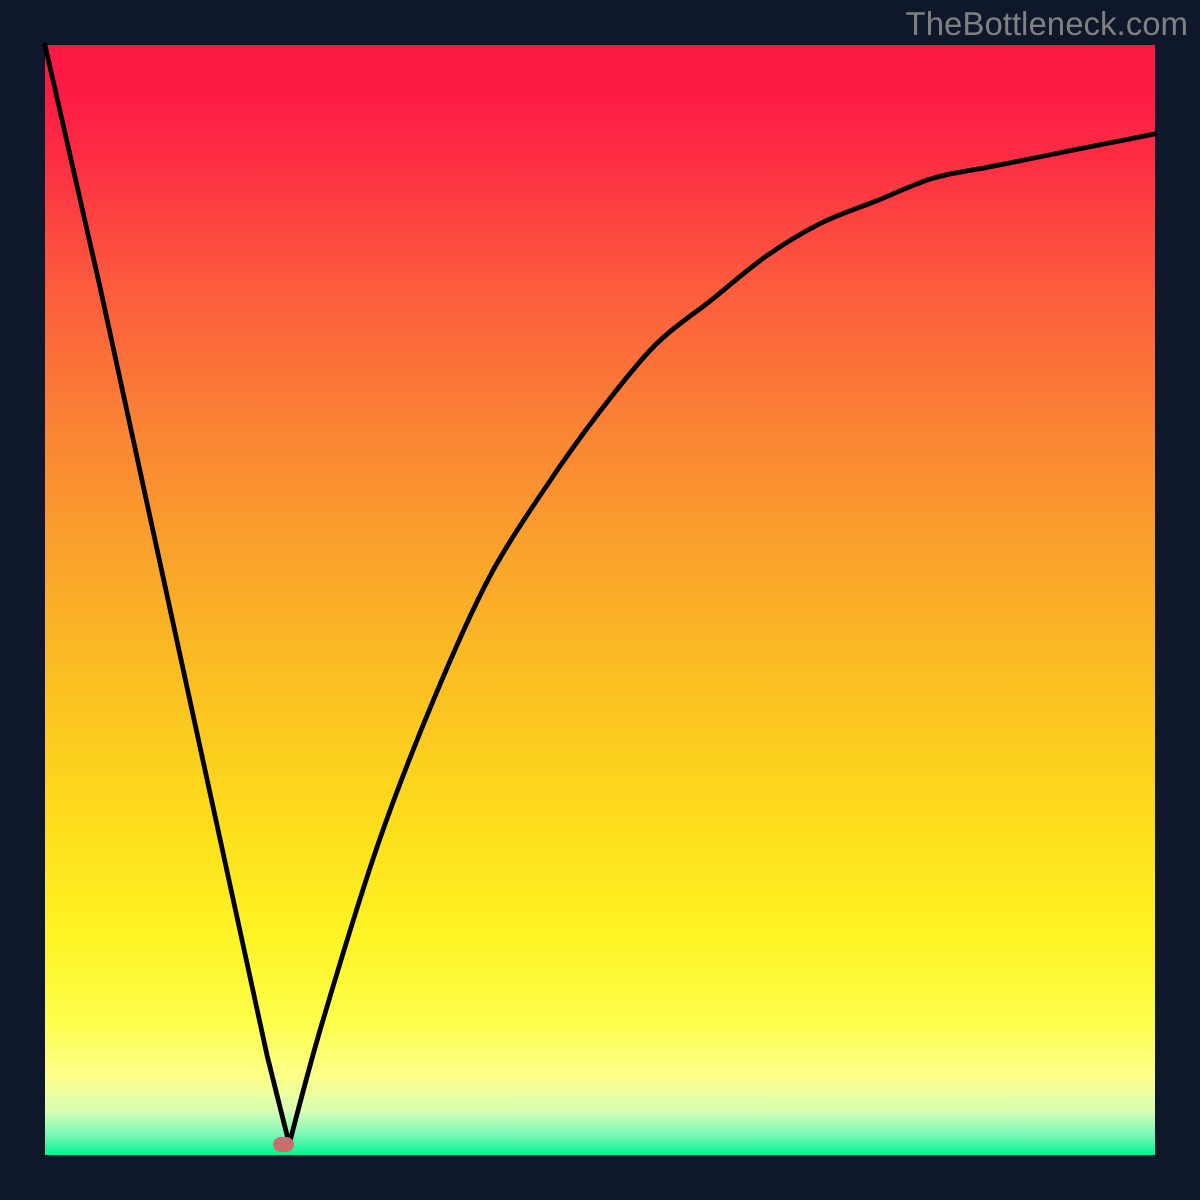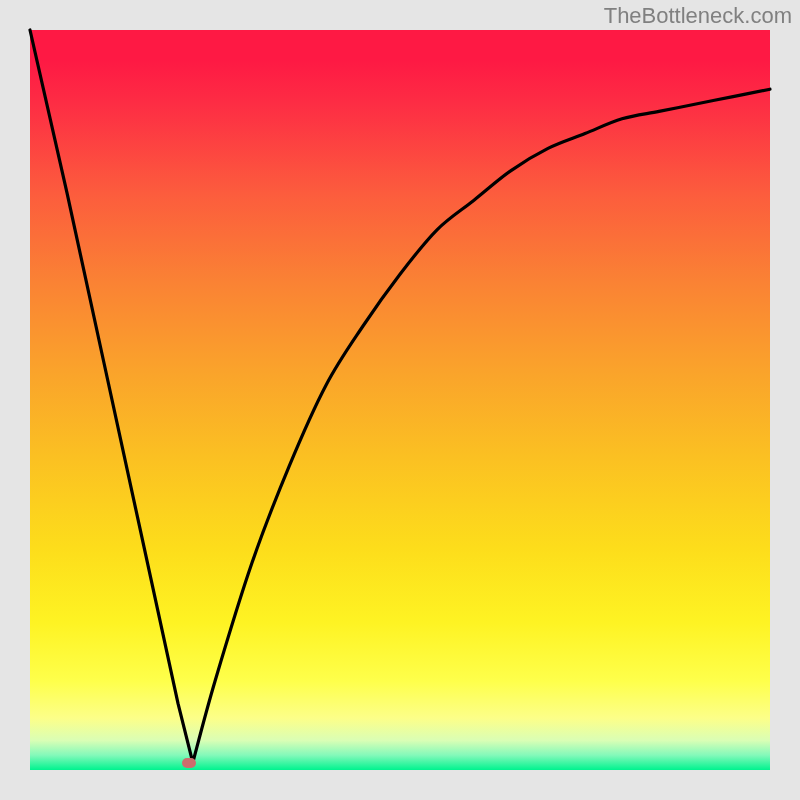--- a/index.html
+++ b/index.html
@@ -7,21 +7,21 @@
     padding: 0;
     width: 800px;
     height: 800px;
     overflow: hidden;
     background: #000;
     font-family: Arial, Helvetica, sans-serif;
   }
   .outer {
     width: 800px;
     height: 800px;
-    background: #e5e5e5;
+    background: #0f172a;
     position: relative;
   }
   .plot {
     position: absolute;
     left: 30px;
     top: 30px;
     width: 740px;
     height: 740px;
     background: linear-gradient(
       to bottom,

